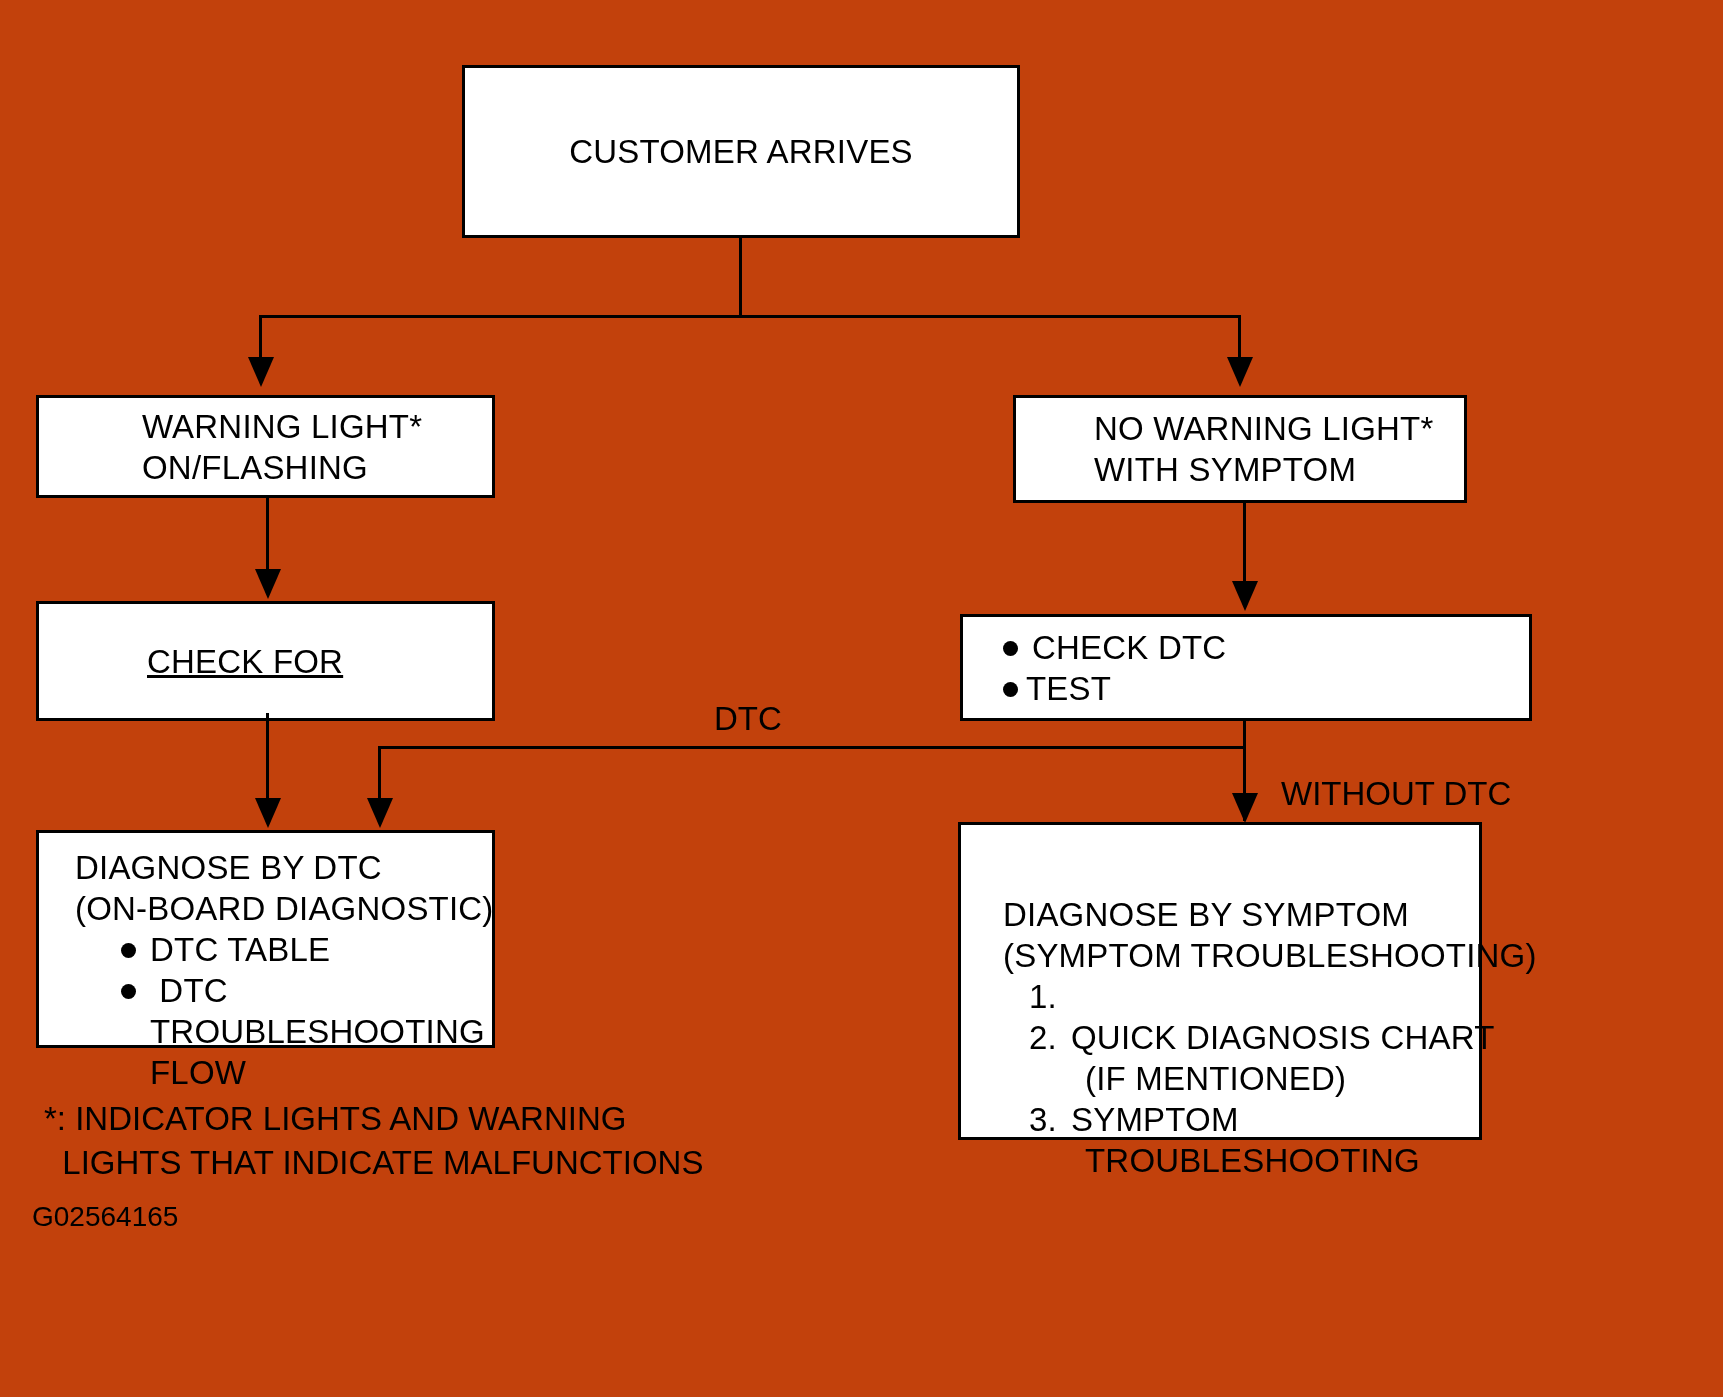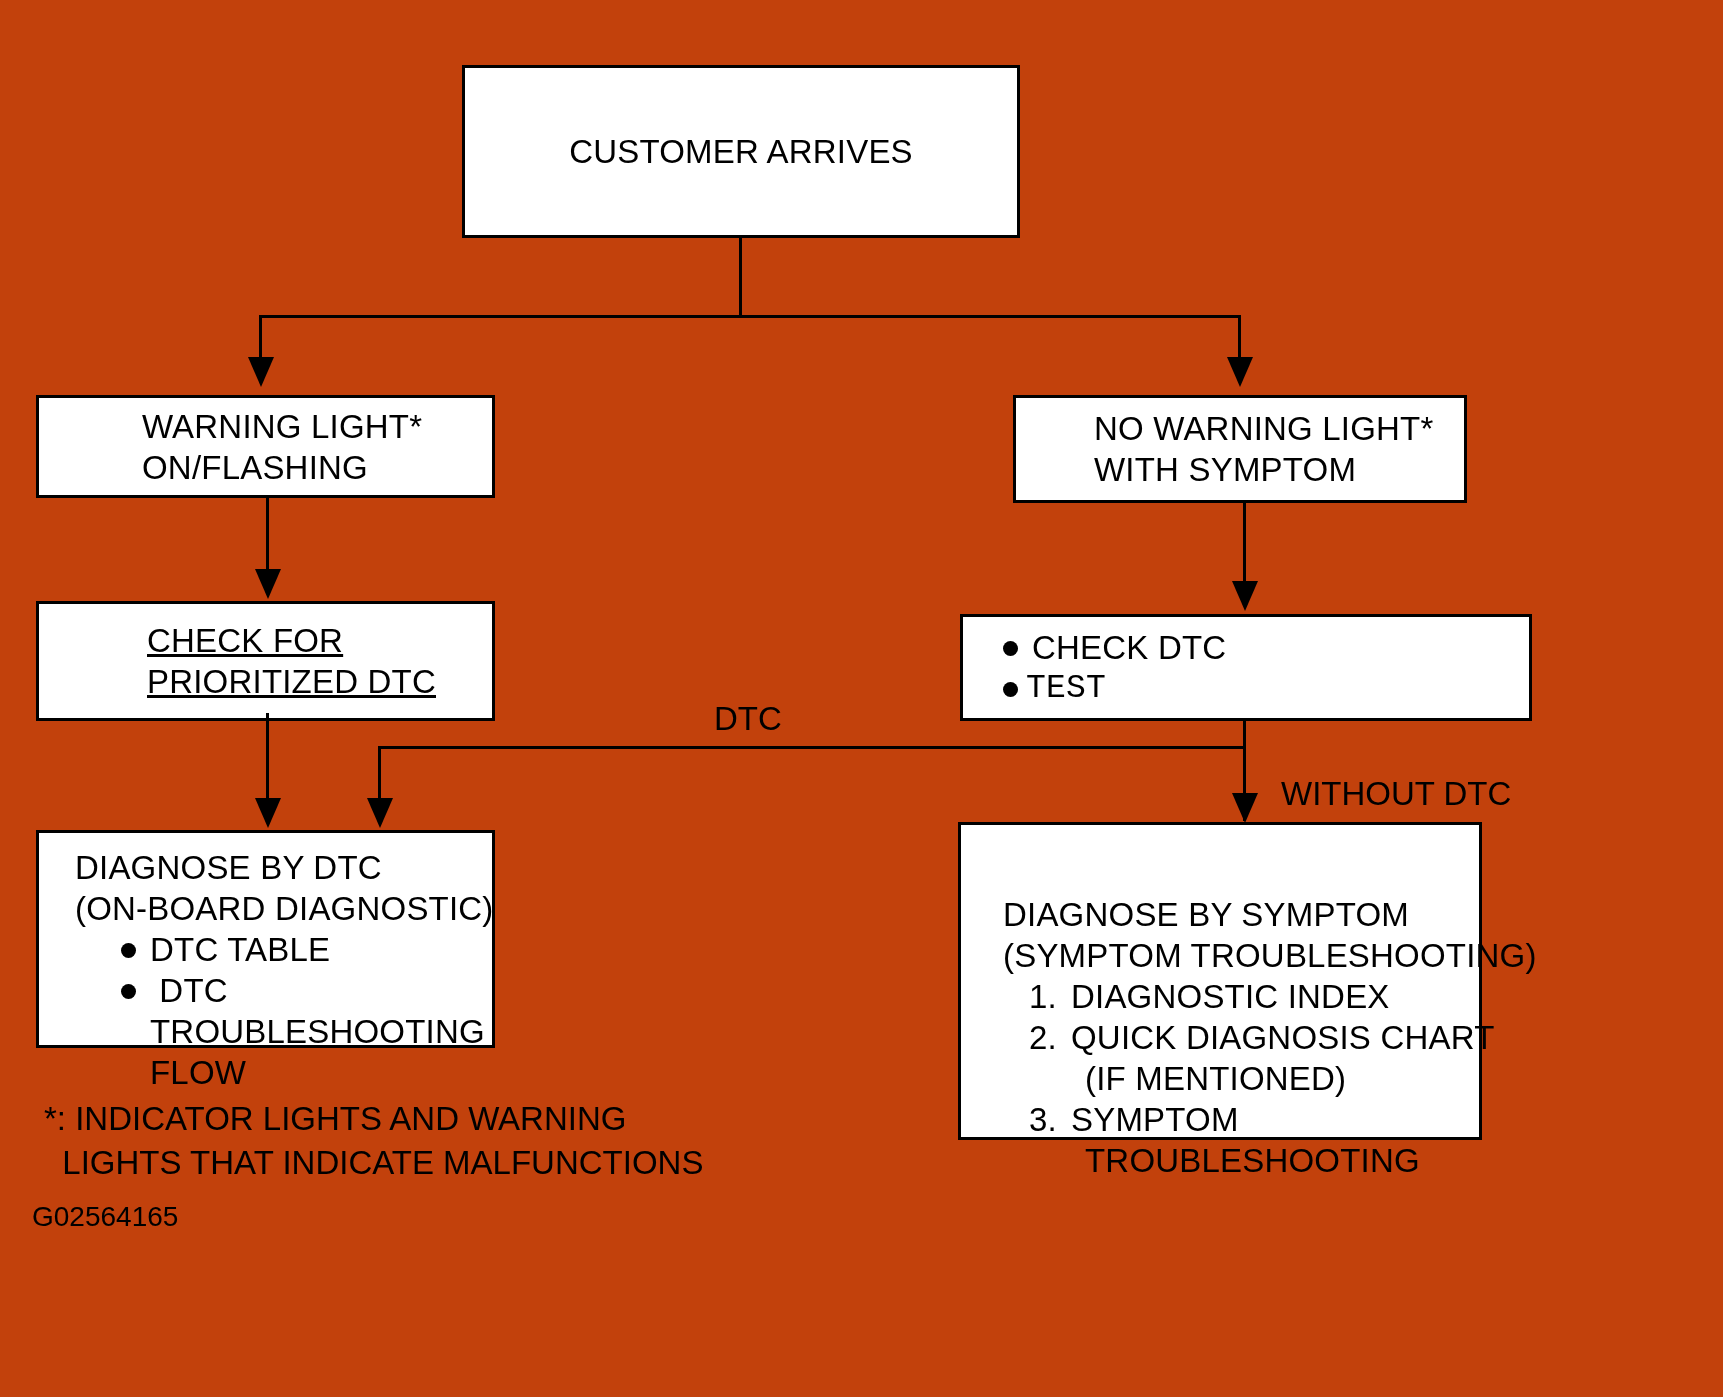--- a/index.html
+++ b/index.html
@@ -123,21 +123,20 @@
       <div class="txt">ON/FLASHING</div>
     </div>
   </div>
 
   <div class="vline" style="left:266px; top:498px; height:73px;"></div>
   <div class="arrow" style="left:255px; top:569px;"></div>
 
   <div class="box box-center" style="left:36px; top:601px; width:459px; height:120px;text-decoration:underline;">
     <div style="width:100%; padding-left:108px; box-sizing:border-box;">
       <div class="txt">CHECK FOR</div>
-      <div class="txt">PRIORITIZED DTC</div>
     </div>
   </div>
 
   <div class="vline" style="left:266px; top:713px; height:87px;"></div>
   <div class="arrow" style="left:255px; top:798px;"></div>
 
   <div class="box box-center" style="left:1013px; top:395px; width:454px; height:108px;">
     <div style="width:100%; padding-left:78px; box-sizing:border-box;">
       <div class="txt">NO WARNING LIGHT*</div>
       <div class="txt">WITH SYMPTOM</div>
@@ -148,21 +147,21 @@
   <div class="arrow" style="left:1232px; top:581px;"></div>
 
   <div class="box box-left" style="left:960px; top:614px; width:572px; height:107px; padding-left:40px;">
     <div class="bullet-row">
       <span class="bullet-dot"></span>
       <span class="txt">CHECK DTC</span>
     </div>
     <div class="bullet-row">
       <span class="bullet-dot"></span>
       <span>
-        <span class="txt" style="display:block; margin-left:-6px;font-family:Liberation Mono, monospace;">TEST</span>
+        <span class="txt" style="display:block; margin-left:-6px;">TEST</span>
       </span>
     </div>
   </div>
 
   <div class="vline" style="left:1243px; top:721px; height:28px;"></div>
   <div class="hline" style="left:378px; top:746px; width:868px;"></div>
   <div class="vline" style="left:378px; top:746px; height:54px;"></div>
   <div class="arrow" style="left:367px; top:798px;"></div>
 
   <div class="label" style="left:714px; top:700px;">DTC</div>
@@ -187,21 +186,20 @@
         <span class="txt" style="display:block;">FLOW</span>
       </span>
     </div>
   </div>
 
   <div class="box" style="left:958px; top:822px; width:524px; height:318px; padding:69px 0 0 42px;">
     <div class="txt">DIAGNOSE BY SYMPTOM</div>
     <div class="txt">(SYMPTOM TROUBLESHOOTING)</div>
     <div class="bullet-row" style="margin-left:26px;">
       <span class="txt num">1.</span>
-      <span class="txt">DIAGNOSTIC INDEX</span>
     </div>
     <div class="bullet-row" style="margin-left:26px;">
       <span class="txt num">2.</span>
       <span>
         <span class="txt">QUICK DIAGNOSIS CHART</span>
         <span class="txt" style="display:block; margin-left:14px;">(IF MENTIONED)</span>
       </span>
     </div>
     <div class="bullet-row" style="margin-left:26px;">
       <span class="txt num">3.</span>

